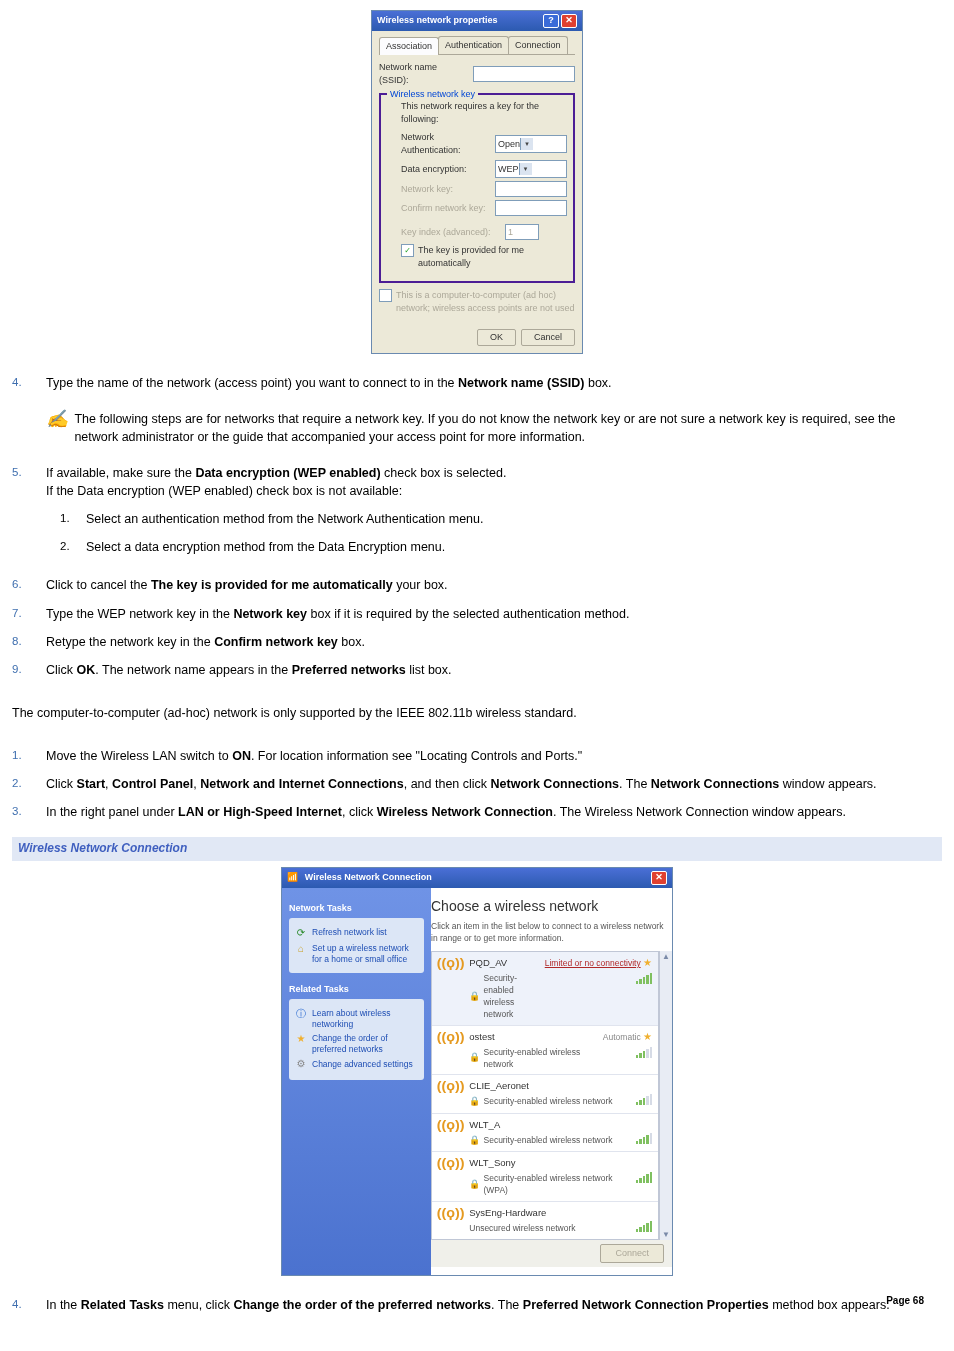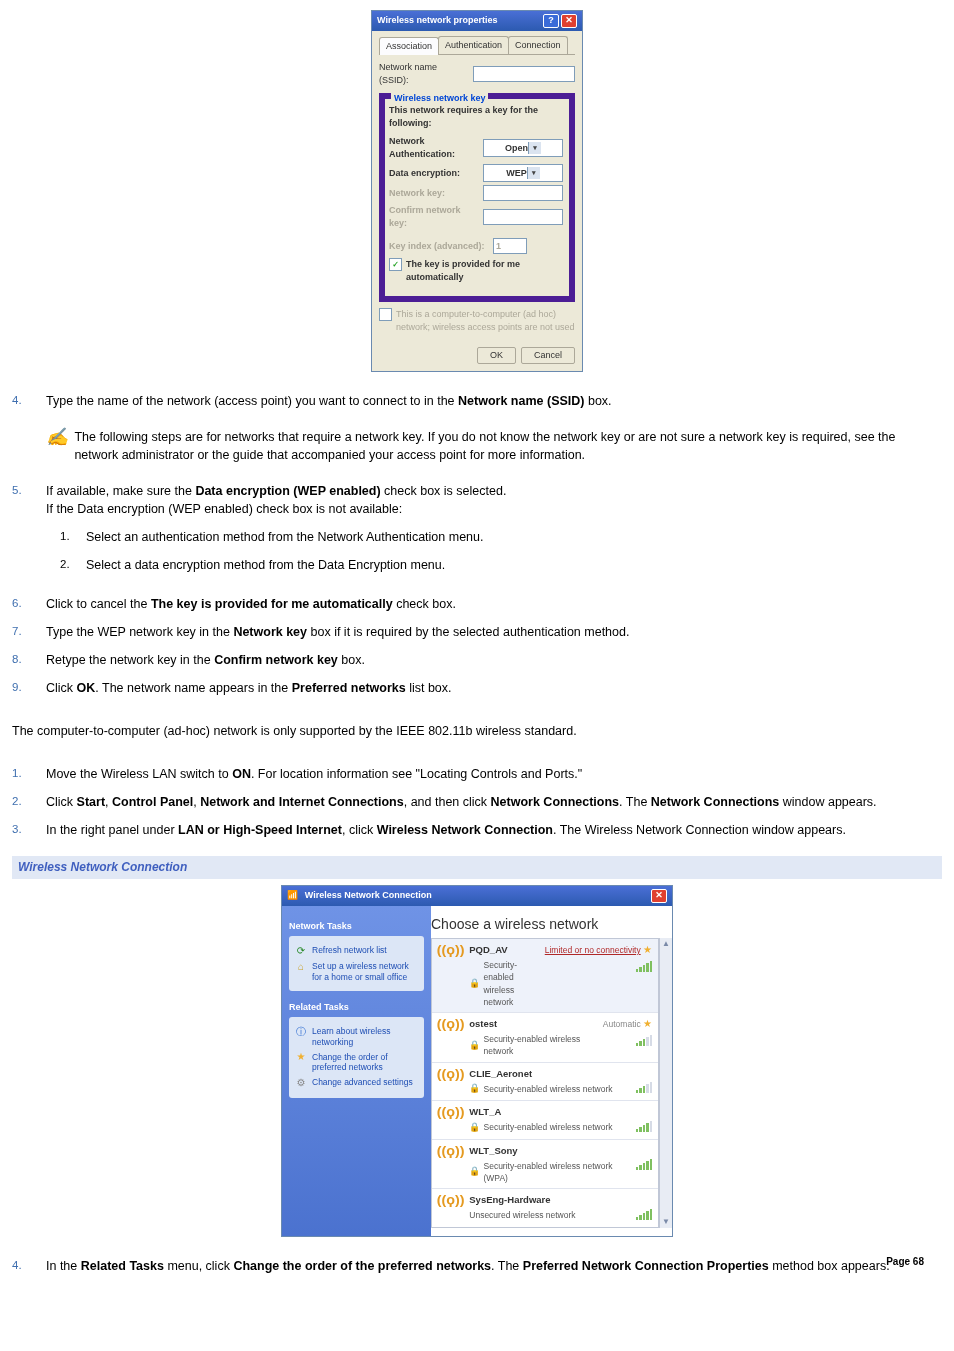--- a/index.html
+++ b/index.html
@@ -61,35 +61,34 @@
     font-size: 9px;
   }
   .dlg-select {
     flex: 1;
     border: 1px solid #7f9db9;
     height: 16px;
     background: #fff;
     font-size: 9px;
     padding: 0 2px;
     display: flex;
-    justify-content: center;
+    justify-content: flex-start;
     align-items: center;
   }
   .dlg-select-arrow {
     width: 12px; height: 12px; background: #dbe4f0;
     border-left: 1px solid #7f9db9;
     display: flex; align-items: center; justify-content: center;
     font-size: 7px; color: #444;
   }
   .dlg-group {
-    border: 6px solid #4c1d95;
-    padding: 5px 6px 7px 4px;
+    border: 2px solid #4c1d95;
+    padding: 5px 6px 7px 20px;
     margin: 6px 0;
     position: relative;
-    font-weight: bold;
   }
   .dlg-group-title {
     position: absolute; top: -7px; left: 6px;
     background: #ece9d8; padding: 0 3px;
     color: #0046d5;
   }
   .dlg-check { display: flex; align-items: flex-start; gap: 4px; margin: 4px 0; }
   .dlg-checkbox {
     width: 11px; height: 11px; border: 1px solid #7f9db9;
     background: #fff; flex-shrink: 0;
@@ -239,21 +238,21 @@
   .wnc-net.sel { background: #eef2fa; }
   .wnc-radio-icon {
     color: #e59a20;
     font-size: 13px;
     font-weight: bold;
     line-height: 1;
     flex-shrink: 0;
     transform: scaleX(1.1);
   }
   .wnc-net-body { flex: 1; }
-  .wnc-net-name { font-weight: bold; color: #333; font-size: 9.5px; }
+  .wnc-net-name { font-weight: normal; color: #333; font-size: 9.5px; }
   .wnc-net-sec { color: #555; font-size: 8.5px; margin-top: 2px; display: flex; gap: 3px; align-items: center; }
   .wnc-lock { color: #c9a227; font-size: 9px; }
   .wnc-net-right { text-align: right; font-size: 8.5px; }
   .wnc-status-link { color: #b02828; text-decoration: underline; }
   .wnc-auto { color: #888; }
   .wnc-star { color: #f0b030; font-size: 10px; }
   .wnc-bars {
     display: inline-flex;
     align-items: flex-end;
     gap: 1px;
@@ -395,21 +394,21 @@
         <li>
           <span class="num">2.</span>
           <span>Select a data encryption method from the Data Encryption menu.</span>
         </li>
       </ol>
     </span>
   </li>
   <li>
     <span class="num">6.</span>
     <span class="content">
-      <span>Click to cancel the </span><b>The key is provided for me automatically</b><span> check box.</span>
+      <span>Click to cancel the </span><b>The key is provided for me automatically</b><span> your box.</span>
     </span>
   </li>
   <li>
     <span class="num">7.</span>
     <span class="content">
       <span>Type the WEP network key in the </span><b>Network key</b><span> box if it is required by the selected authentication method.</span>
     </span>
   </li>
   <li>
     <span class="num">8.</span>
@@ -482,20 +481,21 @@
           <span>Change the order of preferred networks</span>
         </div>
         <div class="wnc-task">
           <span class="wnc-task-icon" style="color:#888;">⚙</span>
           <span>Change advanced settings</span>
         </div>
       </div>
     </div>
     <div class="wnc-main">
       <div class="wnc-main-heading">Choose a wireless network</div>
+      <div class="wnc-main-sub">Click an item in the list below to connect to a wireless network in range or to get more information.</div>
       <div class="wnc-list-wrap">
         <div class="wnc-net-list">
 
           <div class="wnc-net sel">
             <span class="wnc-radio-icon">((ϙ))</span>
             <div class="wnc-net-body">
               <div class="wnc-net-name">PQD_AV</div>
               <div class="wnc-net-sec">
                     <span class="wnc-lock">🔒</span>
                     <span>Security-enabled wireless network</span>
@@ -616,20 +616,23 @@
                   </span>
             </div>
           </div>
 
         </div>
         <div class="wnc-scroll">
           <span>▲</span>
           <span>▼</span>
         </div>
       </div>
+      <div class="wnc-footer">
+        <span class="wnc-connect-btn">Connect</span>
+      </div>
     </div>
   </div>
 </div>
 
 <ol class="main-list">
   <li>
     <span class="num">4.</span>
     <span class="content">
       <span>In the </span><b>Related Tasks</b><span> menu, click </span><b>Change the order of the preferred networks</b><span>. The </span><b>Preferred Network Connection Properties</b><span> method box appears.</span>
     </span>

